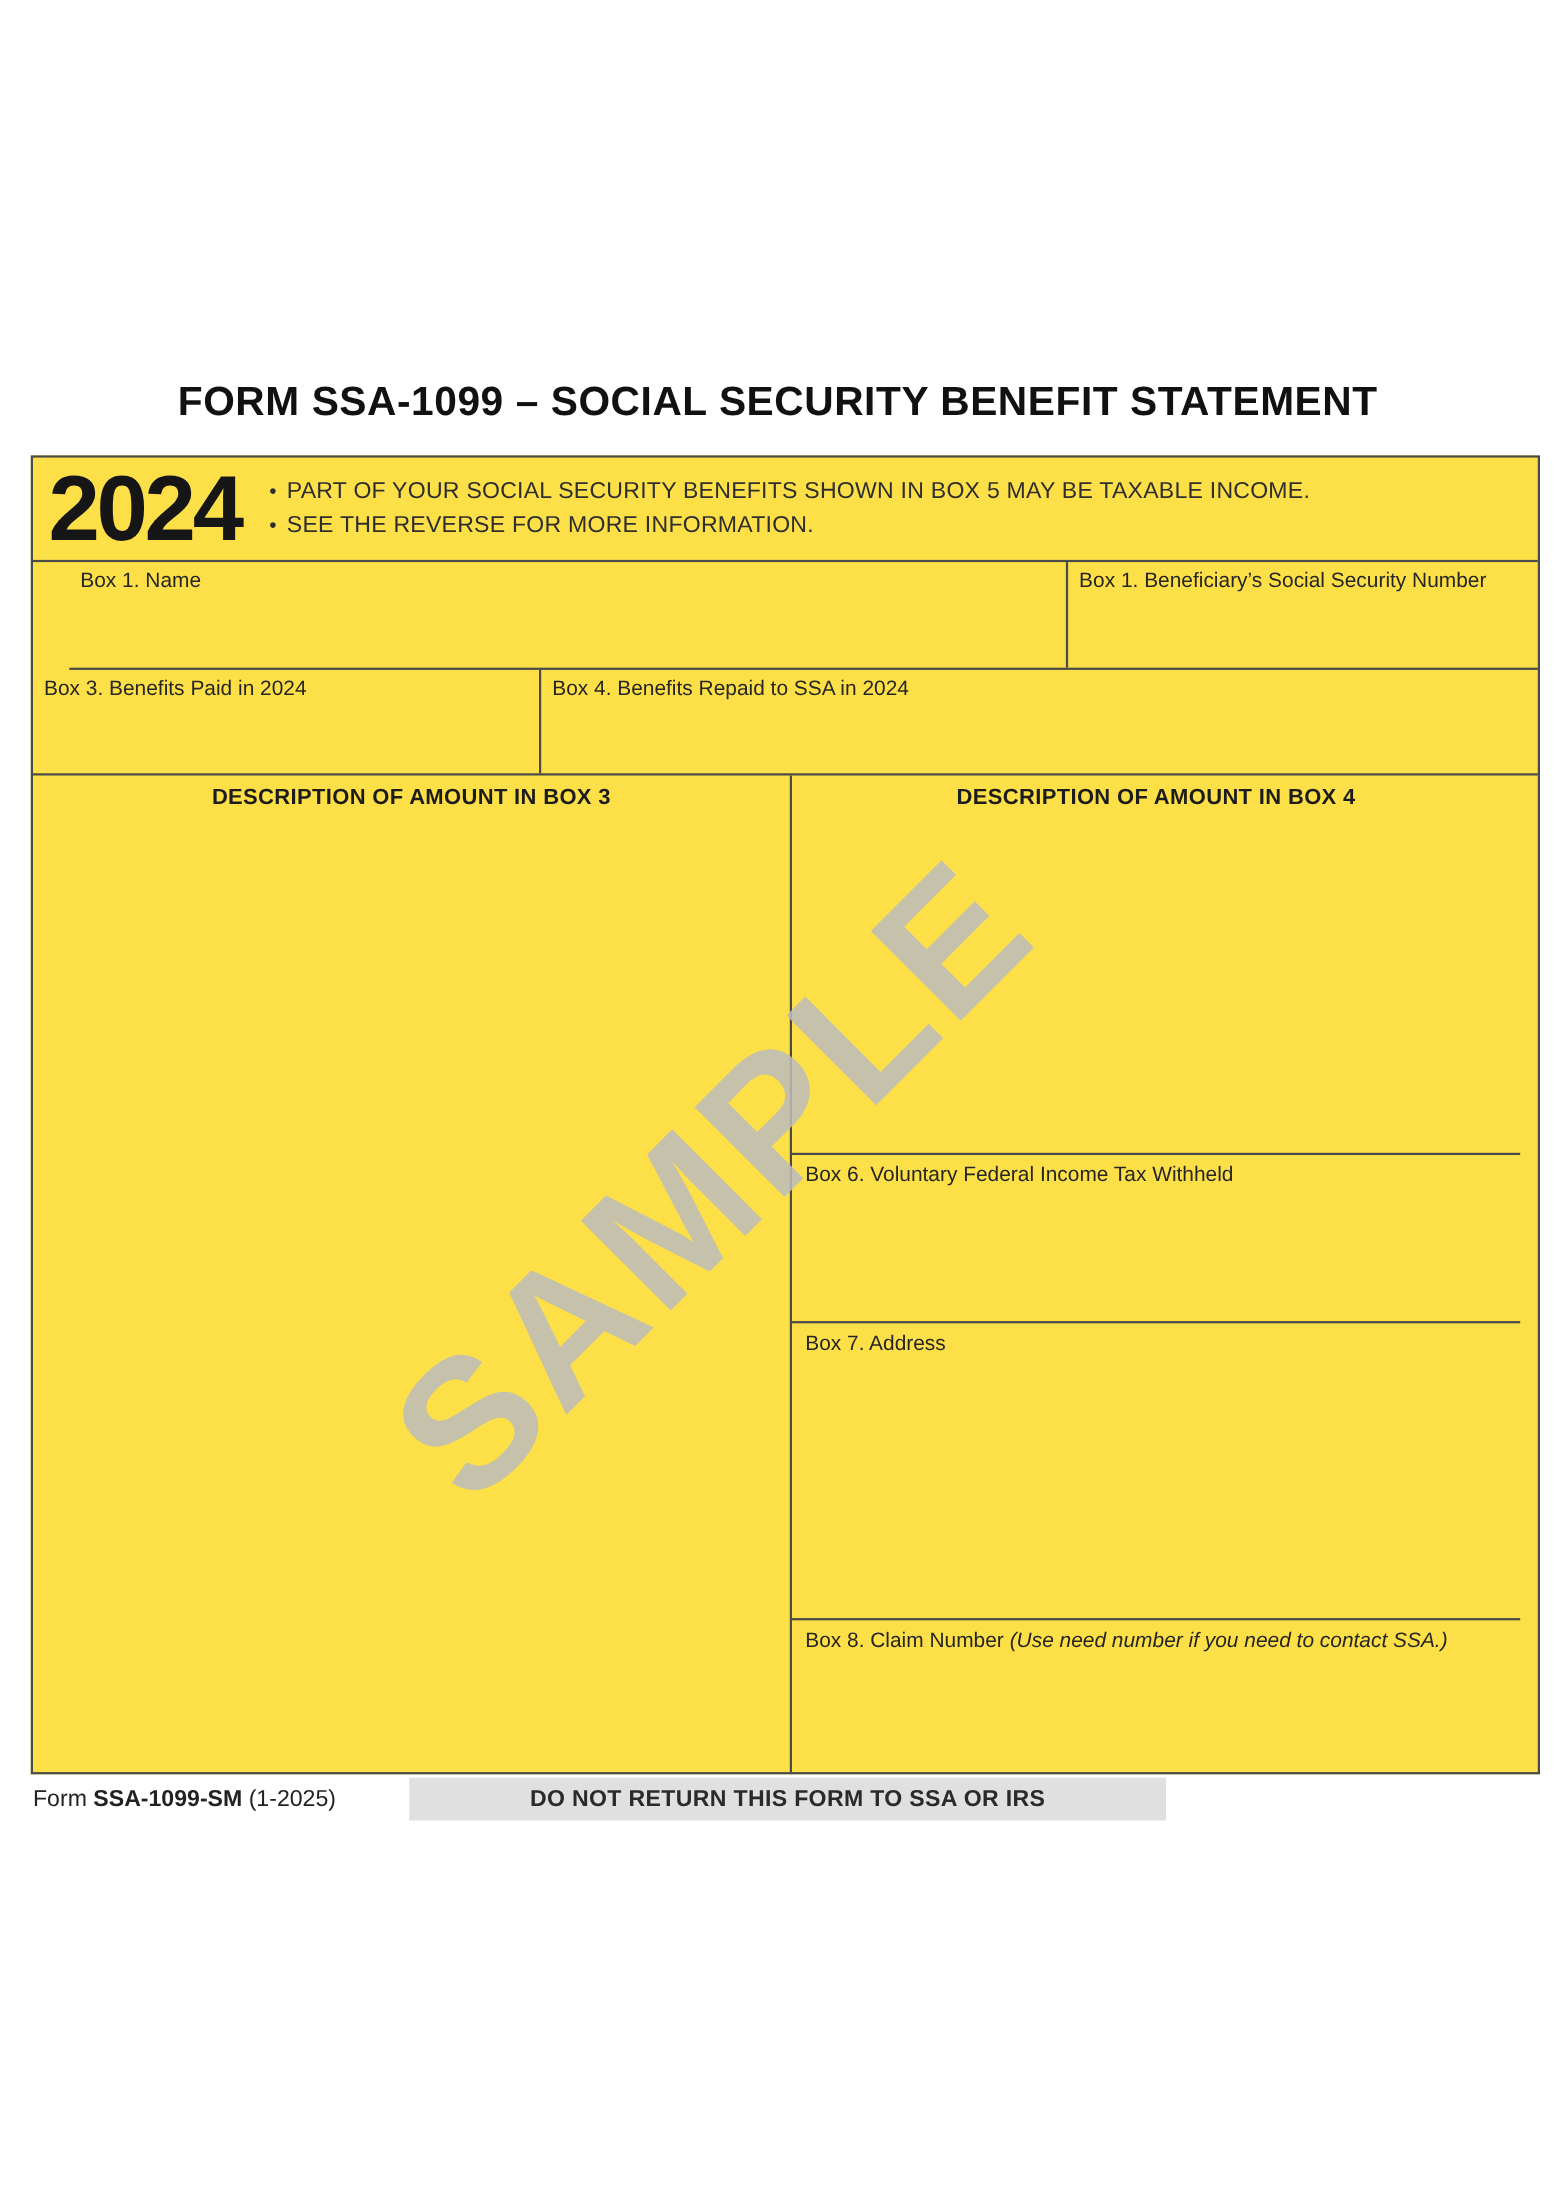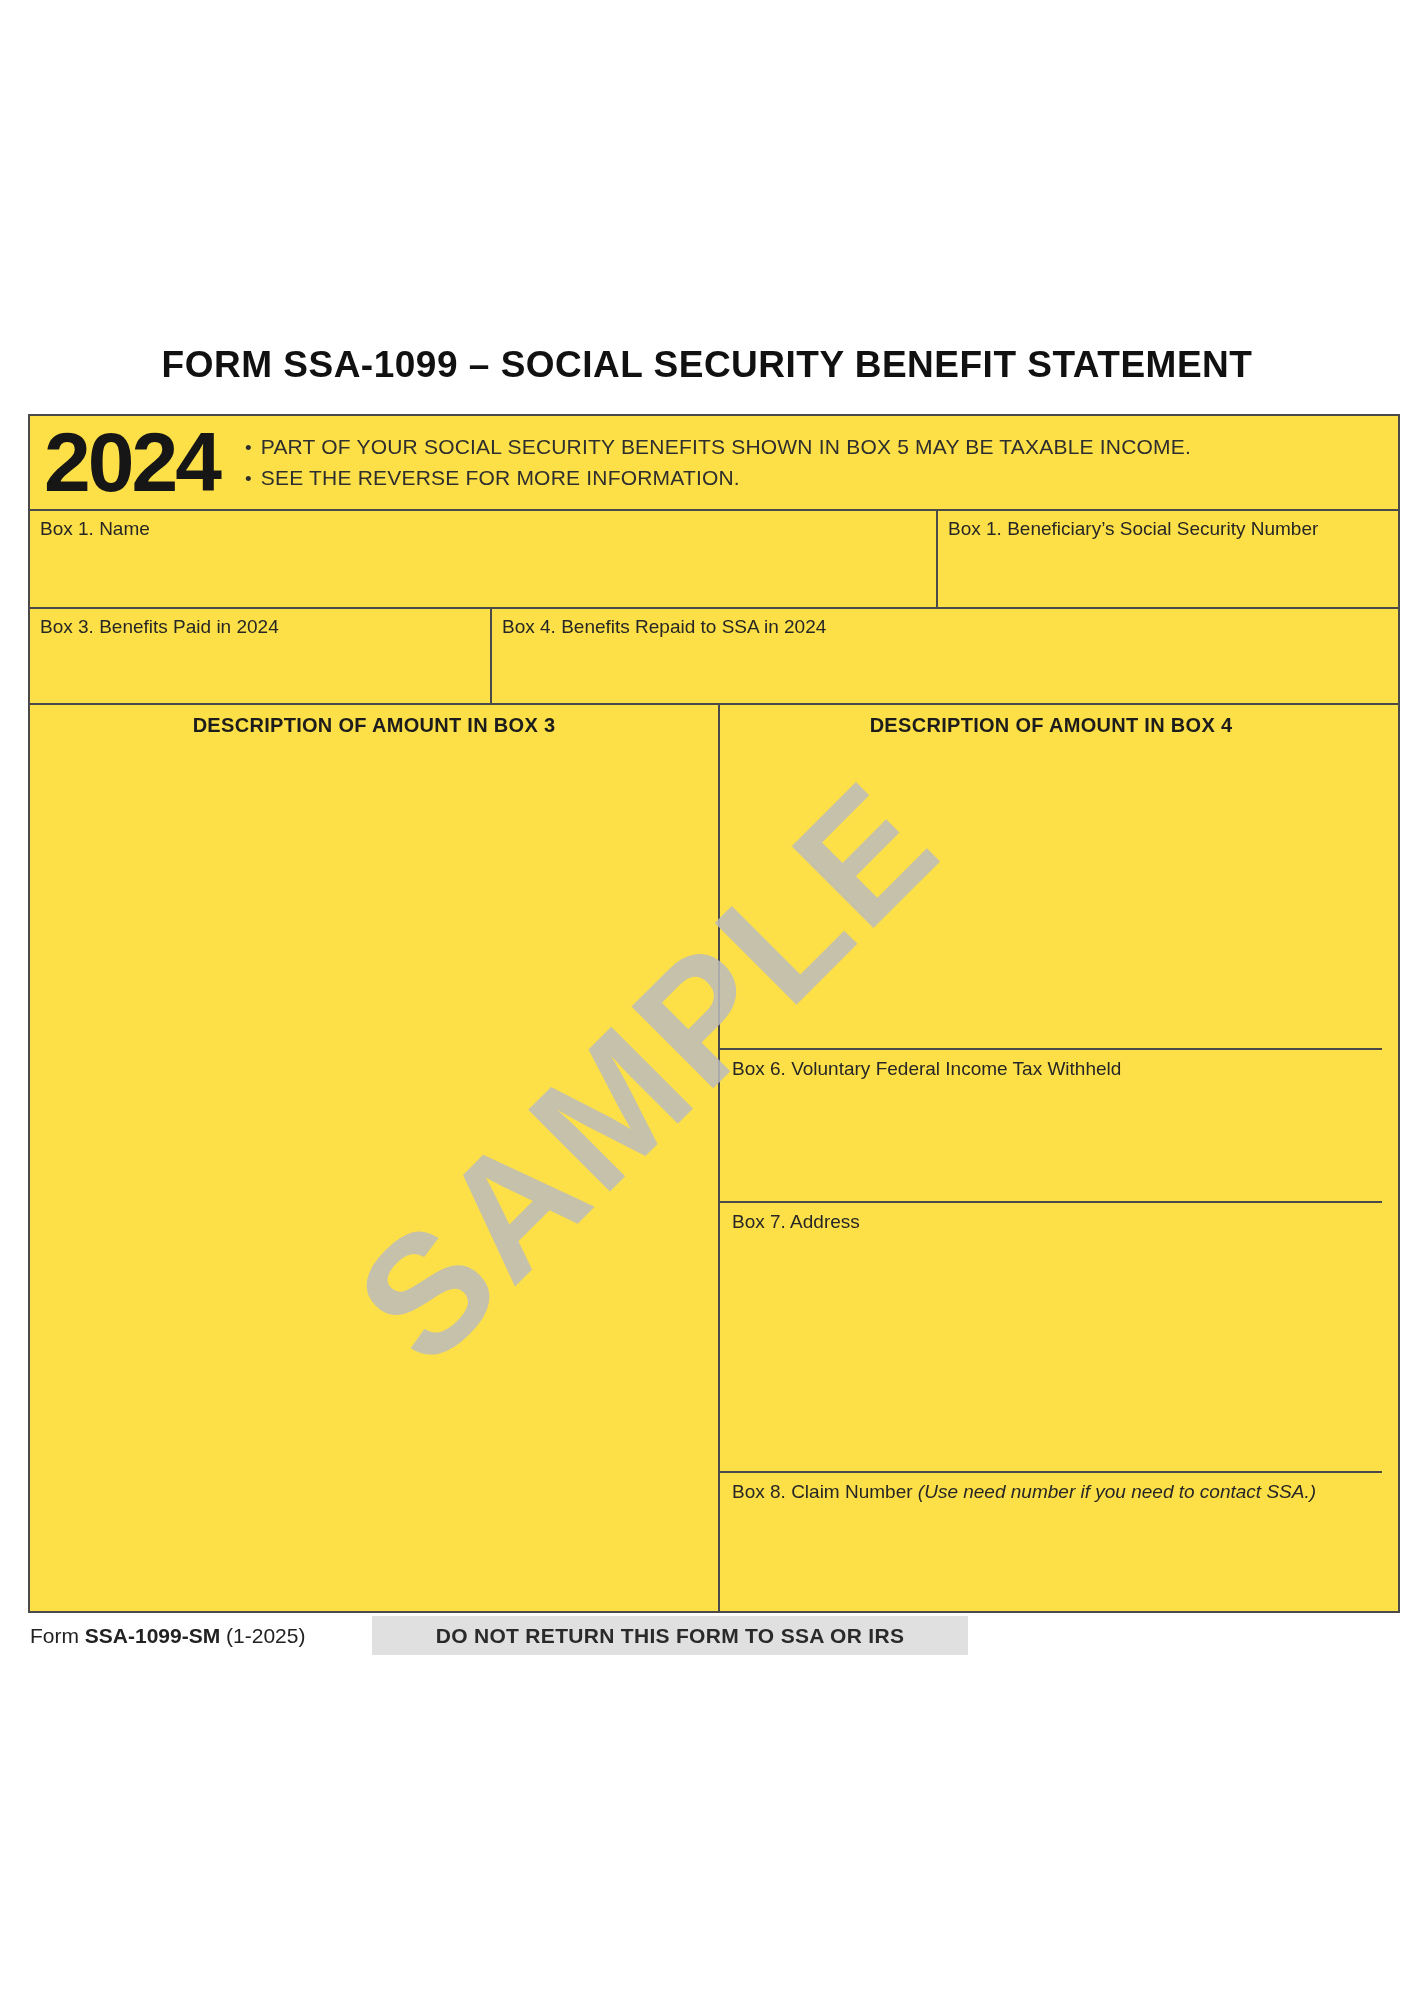--- a/index.html
+++ b/index.html
@@ -57,21 +57,21 @@
     color: #2e2e2e;
     letter-spacing: 0.2px;
   }
   .bullet-line { display: flex; align-items: baseline; line-height: 1.45; }
   .bullet-glyph { margin-right: 9px; font-size: 19px; }
   .row1, .row2 {
     position: absolute; left: 0; right: 0;
     border-bottom: 2px solid var(--line, #4a4a4a);
     box-sizing: border-box;
   }
-  .row1 { top: 95px;  height: 98px; }
+  .row1 { top: 95px;  height: 98px; margin-left: 33px; }
   .row2 { top: 193px; height: 96px; }
   .cell {
     position: absolute;
     box-sizing: border-box;
     top: 0; height: 100%;
     font-size: 19px;
     padding: 7px 10px;
     color: #262626;
   }
   .cell-box1 { left: 0; width: 906px; }
@@ -133,21 +133,21 @@
     position: absolute;
     left: 30px; top: 1624px;
     font-size: 21px;
     color: #222222;
     z-index: 2;
   }
   .footer-form .bold { font-weight: bold; }
   .footer-bar {
     position: absolute;
     left: 372px; top: 1616px;
-    width: 596px; height: 39px;
+    width: 688px; height: 39px;
     background: var(--notice-bar-fill, #e0e0e0);
     display: flex;
     align-items: center;
     justify-content: center;
     font-weight: bold;
     font-size: 21px;
     letter-spacing: 0.3px;
     color: #2a2a2a;
     z-index: 2;
   }

